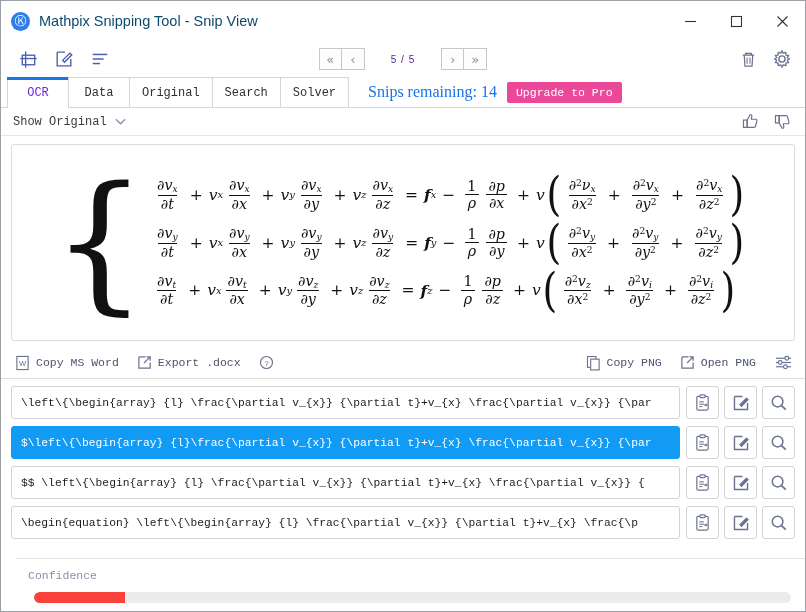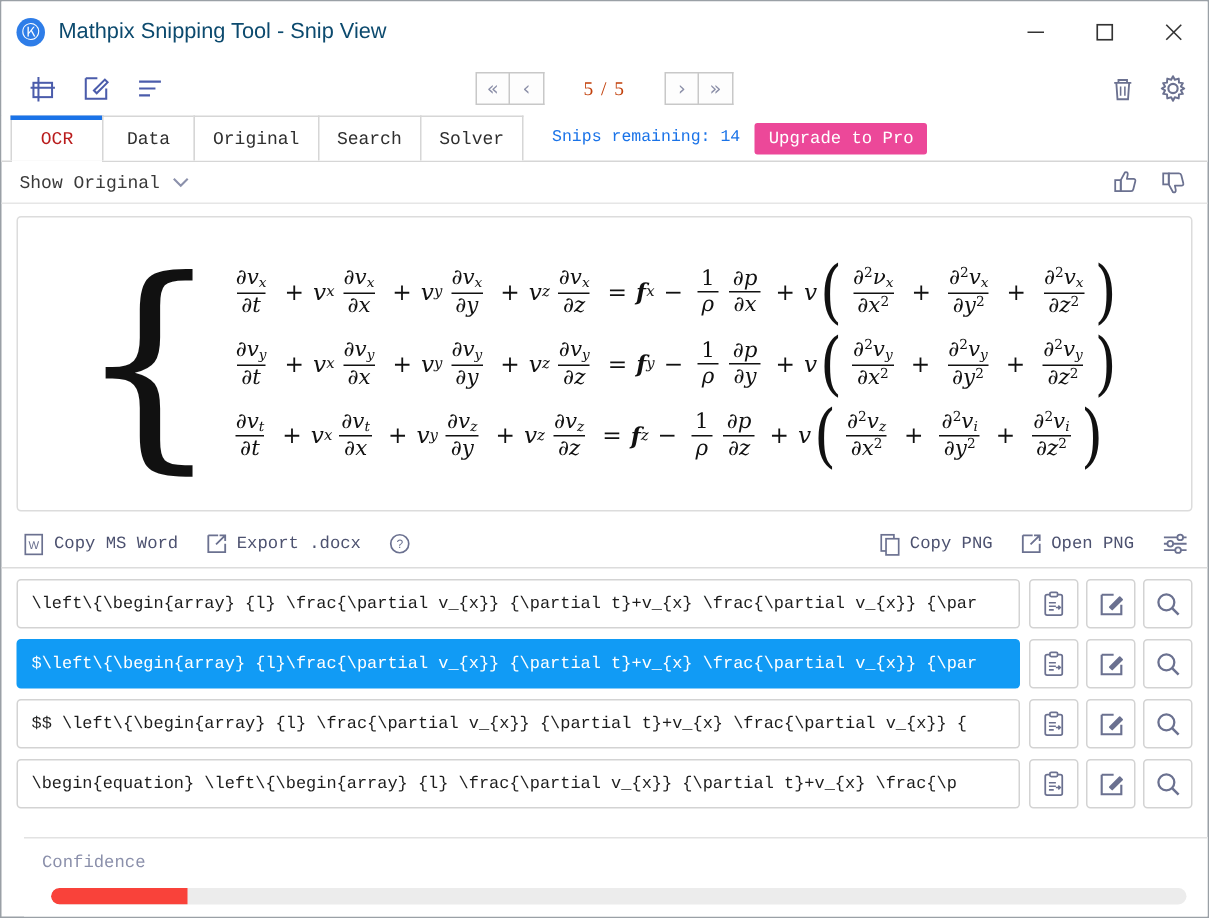--- a/index.html
+++ b/index.html
@@ -73,22 +73,22 @@
     background: #fdfdfd;
     color: #8b8fa8;
     font-size: 13px;
     display: flex; align-items: center; justify-content: center;
     font-family: "DejaVu Sans", sans-serif;
   }
   .pgbtn + .pgbtn { border-left: none; }
   .pgroup.left { margin-right: 26px; }
   .pgroup.right { margin-left: 26px; }
   .pgcount {
-    font-size: 13px; color: #c2410c;
-    font-family: Liberation Serif, serif;
+    font-size: 10px; color: #4c1d95;
+    font-family: Liberation Sans, sans-serif;
     letter-spacing: 1px;
   }
   .toolbar-right { margin-left: auto; display: flex; align-items: center; gap: 8px; }
   .tb-icon-r {
     width: 26px; height: 26px;
     display: flex; align-items: center; justify-content: center;
     color: #6b7190;
   }
 
   
@@ -105,34 +105,34 @@
     display: flex; align-items: center; justify-content: center;
     font-family: "Liberation Mono", monospace;
     font-size: 12px;
     color: #2f2f2f;
     border: 1px solid #d6d6d6;
     border-bottom: none;
     background: #fff;
     margin-right: -1px;
     position: relative;
   }
-  .tab.active { color: #b91c1c; }
+  .tab.active { color: #6d28d9; }
   .tab.active::before {
     content: ""; position: absolute; left: -1px; right: -1px; top: -1px;
     height: 2.5px; background: #1a73e8;
   }
   .tab.active::after {
     content: ""; position: absolute; left: 0; right: 0; bottom: -1px;
     height: 1px; background: #fff;
   }
   .snips-info {
     margin-left: 20px;
     display: flex; align-items: center;
-    font-family: Liberation Mono, monospace;
-    font-size: 11px;
+    font-family: Liberation Serif, serif;
+    font-size: 16px;
     color: #1a73e8;
   }
   .upgrade-btn {
     margin-left: 10px;
     align-self: center;
     background: #ec4899;
     color: #fff;
     font-family: "Liberation Mono", monospace;
     font-size: 11.5px;
     padding: 4px 9px;

